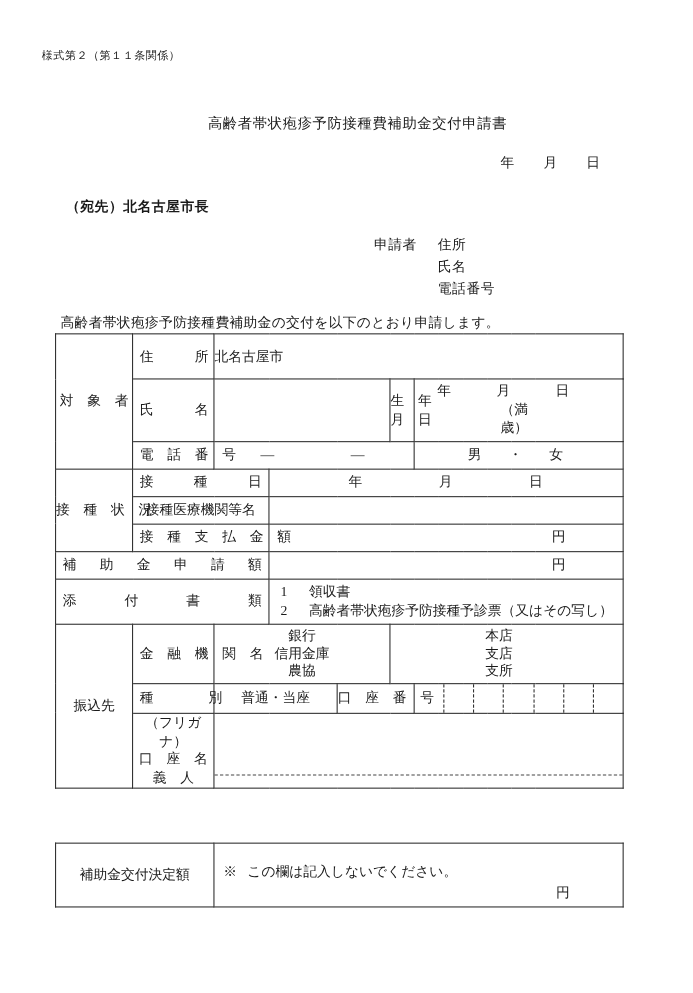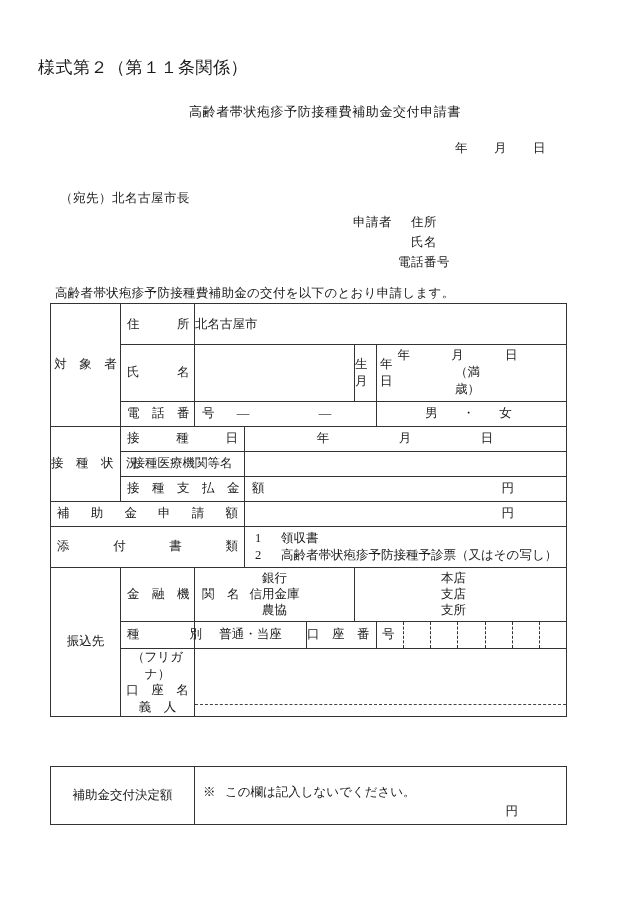--- a/index.html
+++ b/index.html
@@ -19,22 +19,22 @@
 
   .page {
     position: absolute;
     inset: 0;
   }
 
   
   .form-no {
     position: absolute;
     left: 38px;
-    top: 56px;
-    font-size: 17px;
+    top: 44px;
+    font-size: 10px;
     letter-spacing: 0.5px;
   }
   .doc-title {
     position: absolute;
     left: 0;
     right: 0;
     top: 103px;
     text-align: center;
     font-size: 13px;
     letter-spacing: 0.6px;
@@ -46,33 +46,34 @@
     top: 140px;
     font-size: 12.5px;
     letter-spacing: 0.5px;
   }
   .date-line span { margin-right: 26px; }
   .date-line span:last-child { margin-right: 0; }
 
   .addressee {
     position: absolute;
     left: 60px;
-    top: 190px;
+    top: 180px;
     font-size: 12.5px;
     letter-spacing: 0.5px;
+    font-weight: bold;
   }
 
   .applicant {
     position: absolute;
     left: 340px;
     top: 212px;
     font-size: 12.5px;
     letter-spacing: 0.5px;
   }
-  .applicant .row { display: flex; line-height: 20px; justify-content: center; }
+  .applicant .row { display: flex; line-height: 20px; }
   .applicant .lead { width: 58px; }
   .applicant .lead.blank { visibility: hidden; }
 
   .intro {
     position: absolute;
     left: 55px;
     top: 285px;
     font-size: 12.5px;
     letter-spacing: 0.3px;
   }

